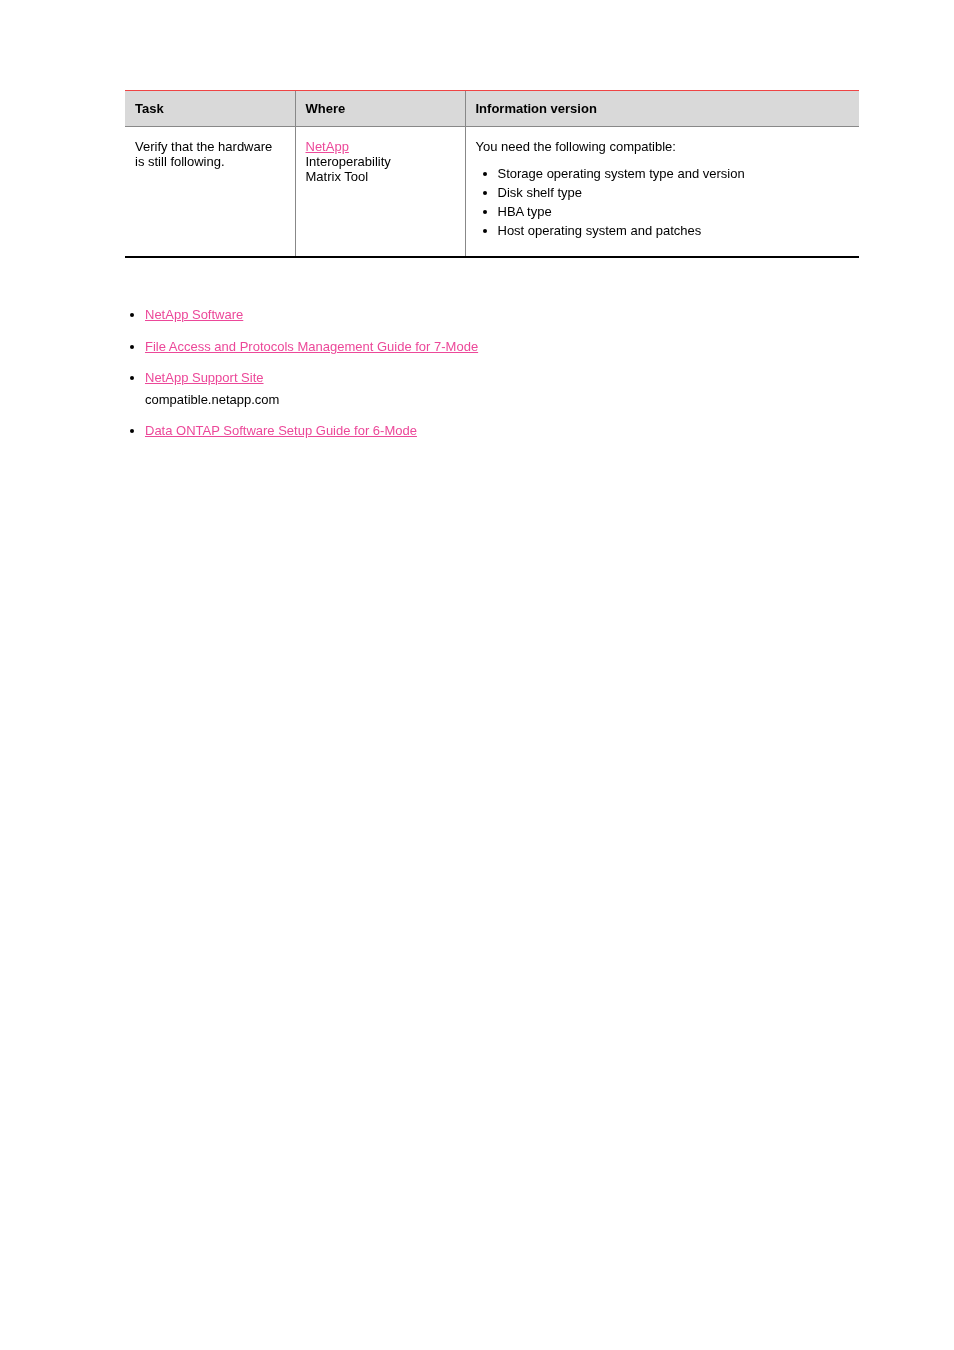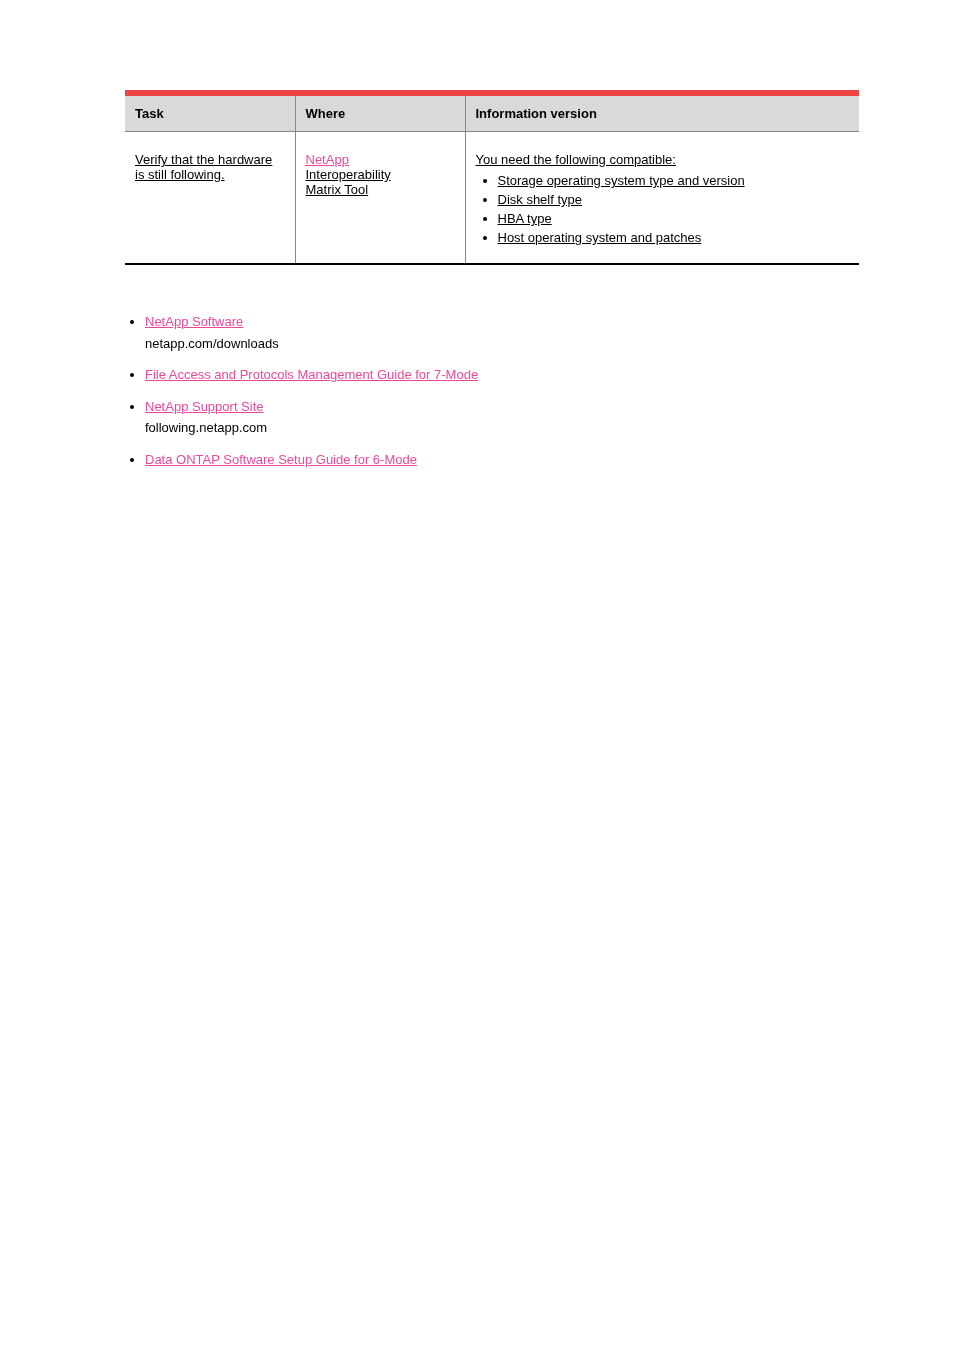--- a/index.html
+++ b/index.html
@@ -1,27 +1,27 @@
 <!DOCTYPE html>
 <html><head>
 <meta charset="utf-8">
 <style>
   * { box-sizing: border-box; margin: 0; padding: 0; }
   html, body { width: 954px; background: #fff; font-family: Arial, Helvetica, sans-serif; color: #000; }
   .page { padding: 90px 95px 60px 125px; }
   .tbl { width: 100%; border-collapse: collapse; }
   .tbl th, .tbl td { font-size: 13px; text-align: left; vertical-align: top; }
-  .tbl thead th { background: #d9d9d9; font-weight: bold; padding: 10px 10px; border-top: 6px solid #ef4444; border-bottom: 1px solid #888; }
+  .tbl thead th { background: #d9d9d9; font-weight: bold; padding: 10px 10px; border-top: 1px solid #ef4444; border-bottom: 1px solid #888; }
   .tbl thead th + th { border-left: 1px solid #888; }
-  .tbl tbody td { padding: 20px 10px 14px; border-bottom: 2px solid #000; text-decoration: underline; }
+  .tbl tbody td { padding: 12px 10px 14px; border-bottom: 2px solid #000; }
   .tbl tbody td + td { border-left: 1px solid #888; }
   .tbl tbody td:first-child { width: 170px; }
   .tbl tbody td:nth-child(2) { width: 170px; }
   .link { color: #ec4899; text-decoration: underline; cursor: pointer; }
-  .cell-list { list-style: disc; padding-left: 22px; margin-top: 6px; }
+  .cell-list { list-style: disc; padding-left: 22px; margin-top: 12px; }
   .cell-list li { margin: 4px 0; }
   .related { margin-top: 48px; }
   .related-head { font-size: 15px; font-weight: bold; margin-bottom: 20px; }
   .rel-list { list-style: disc; padding-left: 20px; }
   .rel-list li { font-size: 13px; margin: 14px 0; line-height: 1.35; }
   .rel-list li .note { display: block; margin-top: 4px; }
 </style>
 </head>
 <body>
 <div class="page">
@@ -55,28 +55,27 @@
         </ul>
       </td>
     </tr>
   </tbody>
 </table>
 
 <div class="related">
   <ul class="rel-list">
     <li>
       <span class="link">NetApp Software</span>
-      <span class="note">netapp.com/downloads</span>
     </li>
     <li>
       <span class="link">File Access and Protocols Management Guide for 7-Mode</span>
     </li>
     <li>
       <span class="link">NetApp Support Site</span>
-      <span class="note">following.netapp.com</span>
+      <span class="note">compatible.netapp.com</span>
     </li>
     <li>
       <span class="link">Data ONTAP Software Setup Guide for 6-Mode</span>
     </li>
   </ul>
 </div>
 
 </div>
 
 </body></html>

